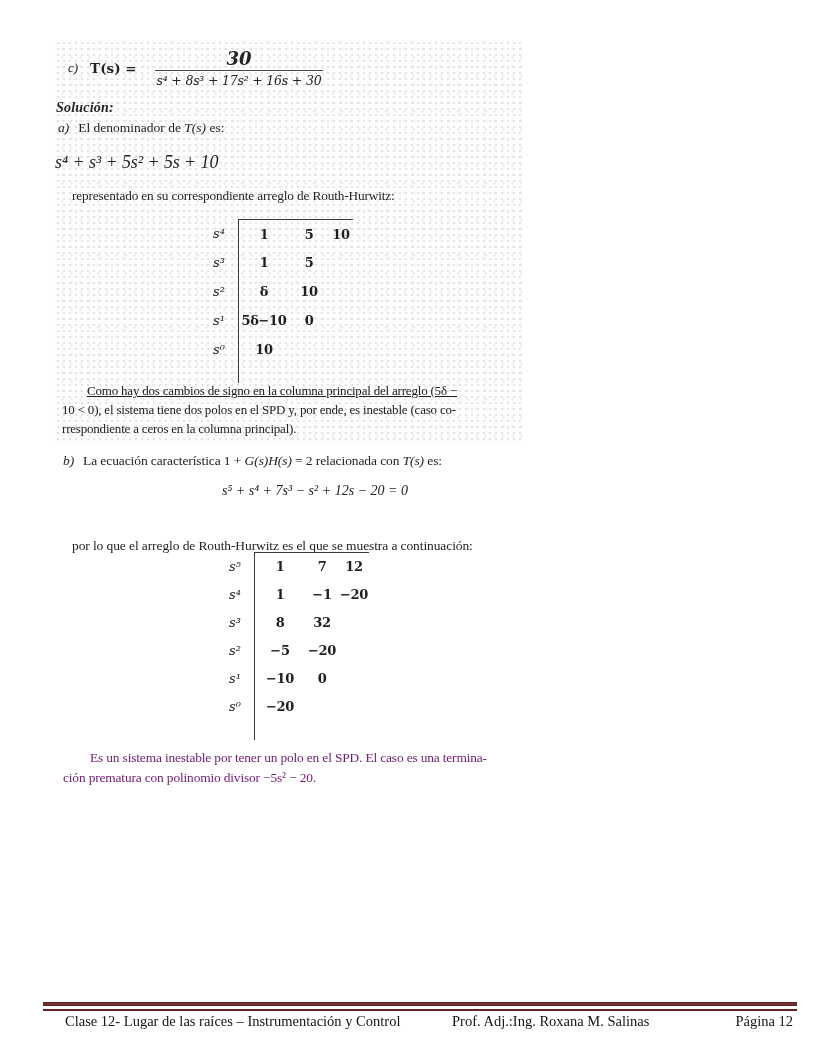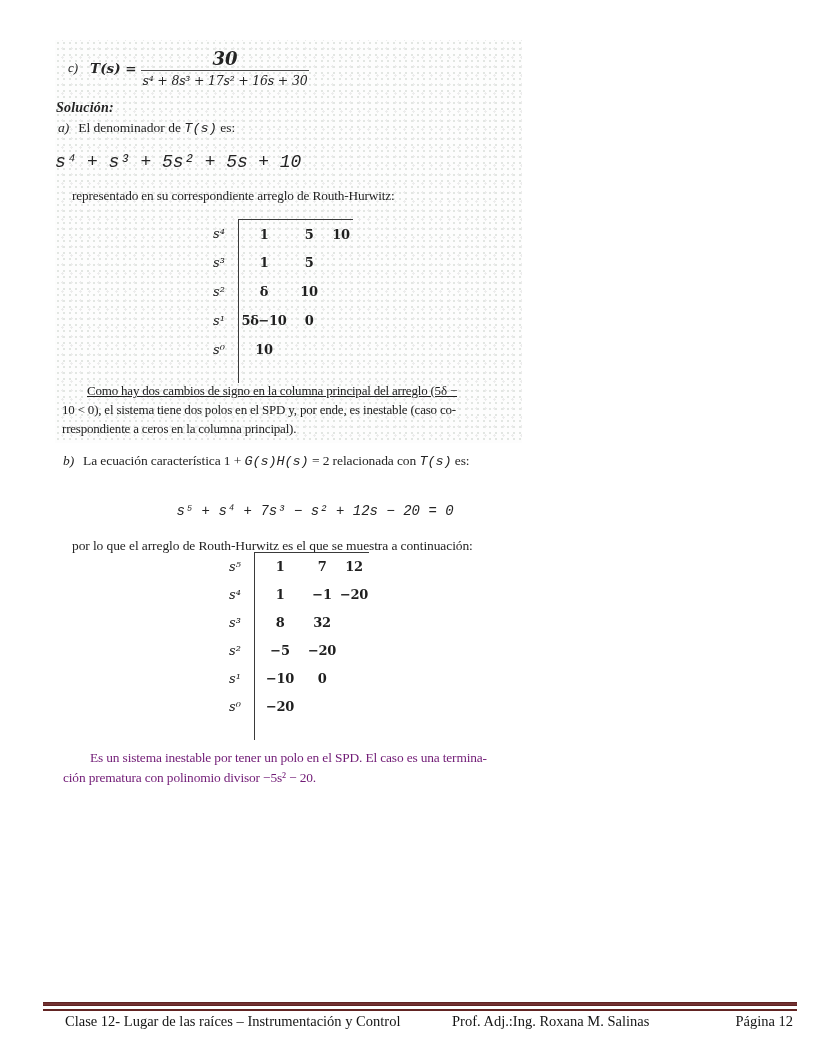--- a/index.html
+++ b/index.html
@@ -10,26 +10,26 @@
   
   .scan-a{
     position:absolute;left:55px;top:40px;width:467px;height:403px;
     background-color:#fdfdfd;
     background-image:
       radial-gradient(#e2e6e2 1px, rgba(0,0,0,0) 1.2px),
       radial-gradient(#ececec 1px, rgba(0,0,0,0) 1.2px);
     background-size:6px 6px, 9px 9px;
     background-position:0 0, 3px 4px;
   }
-  .math{font-family:Liberation Mono, monospace;font-style:italic;}
+  .math{font-family:Liberation Serif, serif;font-style:italic;}
 
   
   .eqc{position:absolute;left:13px;top:8px;display:flex;align-items:center;font-size:14px;}
   .eqc .lbl{font-style:italic;font-size:13px;margin-right:12px;}
-  .eqc .lhs{font-family:"DejaVu Serif", serif;font-style:italic;font-weight:bold;margin-right:4px;font-size:13.5px;}
+  .eqc .lhs{font-family:"DejaVu Serif", serif;font-weight:bold;margin-right:18px;font-size:13.5px;}
   .frac{display:inline-block;text-align:center;}
   .frac .num{display:block;font-size:18px;font-weight:bold;font-style:italic;
              font-family:"DejaVu Serif", serif;border-bottom:1.3px solid #4a4a4a;padding-bottom:1px;}
   .frac .den{display:block;font-size:12.5px;font-family:"DejaVu Serif", serif;font-style:italic;
              padding:2px 2px 0 2px;letter-spacing:-0.2px;}
 
   .sol{position:absolute;left:1px;top:60px;font-weight:bold;font-style:italic;font-size:14px;letter-spacing:0.2px;}
   .line-a{position:absolute;left:3px;top:80px;font-size:13.5px;white-space:nowrap;}
   .line-a .lbl{font-style:italic;margin-right:9px;}
   .poly-a{position:absolute;left:0;top:112px;width:450px;font-size:18px;letter-spacing:-0.1px;}
@@ -54,21 +54,21 @@
 
   
   .para .ln{display:block;white-space:nowrap;}
   .con-a{position:absolute;left:7px;top:341px;width:458px;font-size:13px;line-height:19px;
          letter-spacing:-0.2px;color:#202020;}
   .con-a .ln:first-child{text-indent:25px;text-decoration:underline;}
 
   
   .line-b{position:absolute;left:63px;top:453px;font-size:13.5px;white-space:nowrap;letter-spacing:-0.1px;}
   .line-b .lbl{font-style:italic;margin-right:9px;}
-  .eq-b{position:absolute;left:55px;top:483px;width:520px;text-align:center;font-size:14px;margin-top:20px;}
+  .eq-b{position:absolute;left:55px;top:483px;width:520px;text-align:center;font-size:14px;}
   .por{position:absolute;left:72px;top:538px;font-size:13.5px;letter-spacing:-0.1px;white-space:nowrap;}
   .con-b{position:absolute;left:63px;top:748px;width:520px;font-size:13.4px;line-height:19.5px;
          letter-spacing:-0.15px;color:#701a75;}
   .con-b .ln:first-child{text-indent:27px;}
 
   
   .f-rule-thick{position:absolute;left:43px;top:1002px;width:754px;height:4px;
     background:linear-gradient(#561d1d,#7c3838 50%,#561d1d);}
   .f-rule-thin{position:absolute;left:43px;top:1009px;width:754px;height:1.5px;background:#622423;}
   .f-text{position:absolute;top:1013px;font-size:14.5px;color:#141414;white-space:nowrap;}

